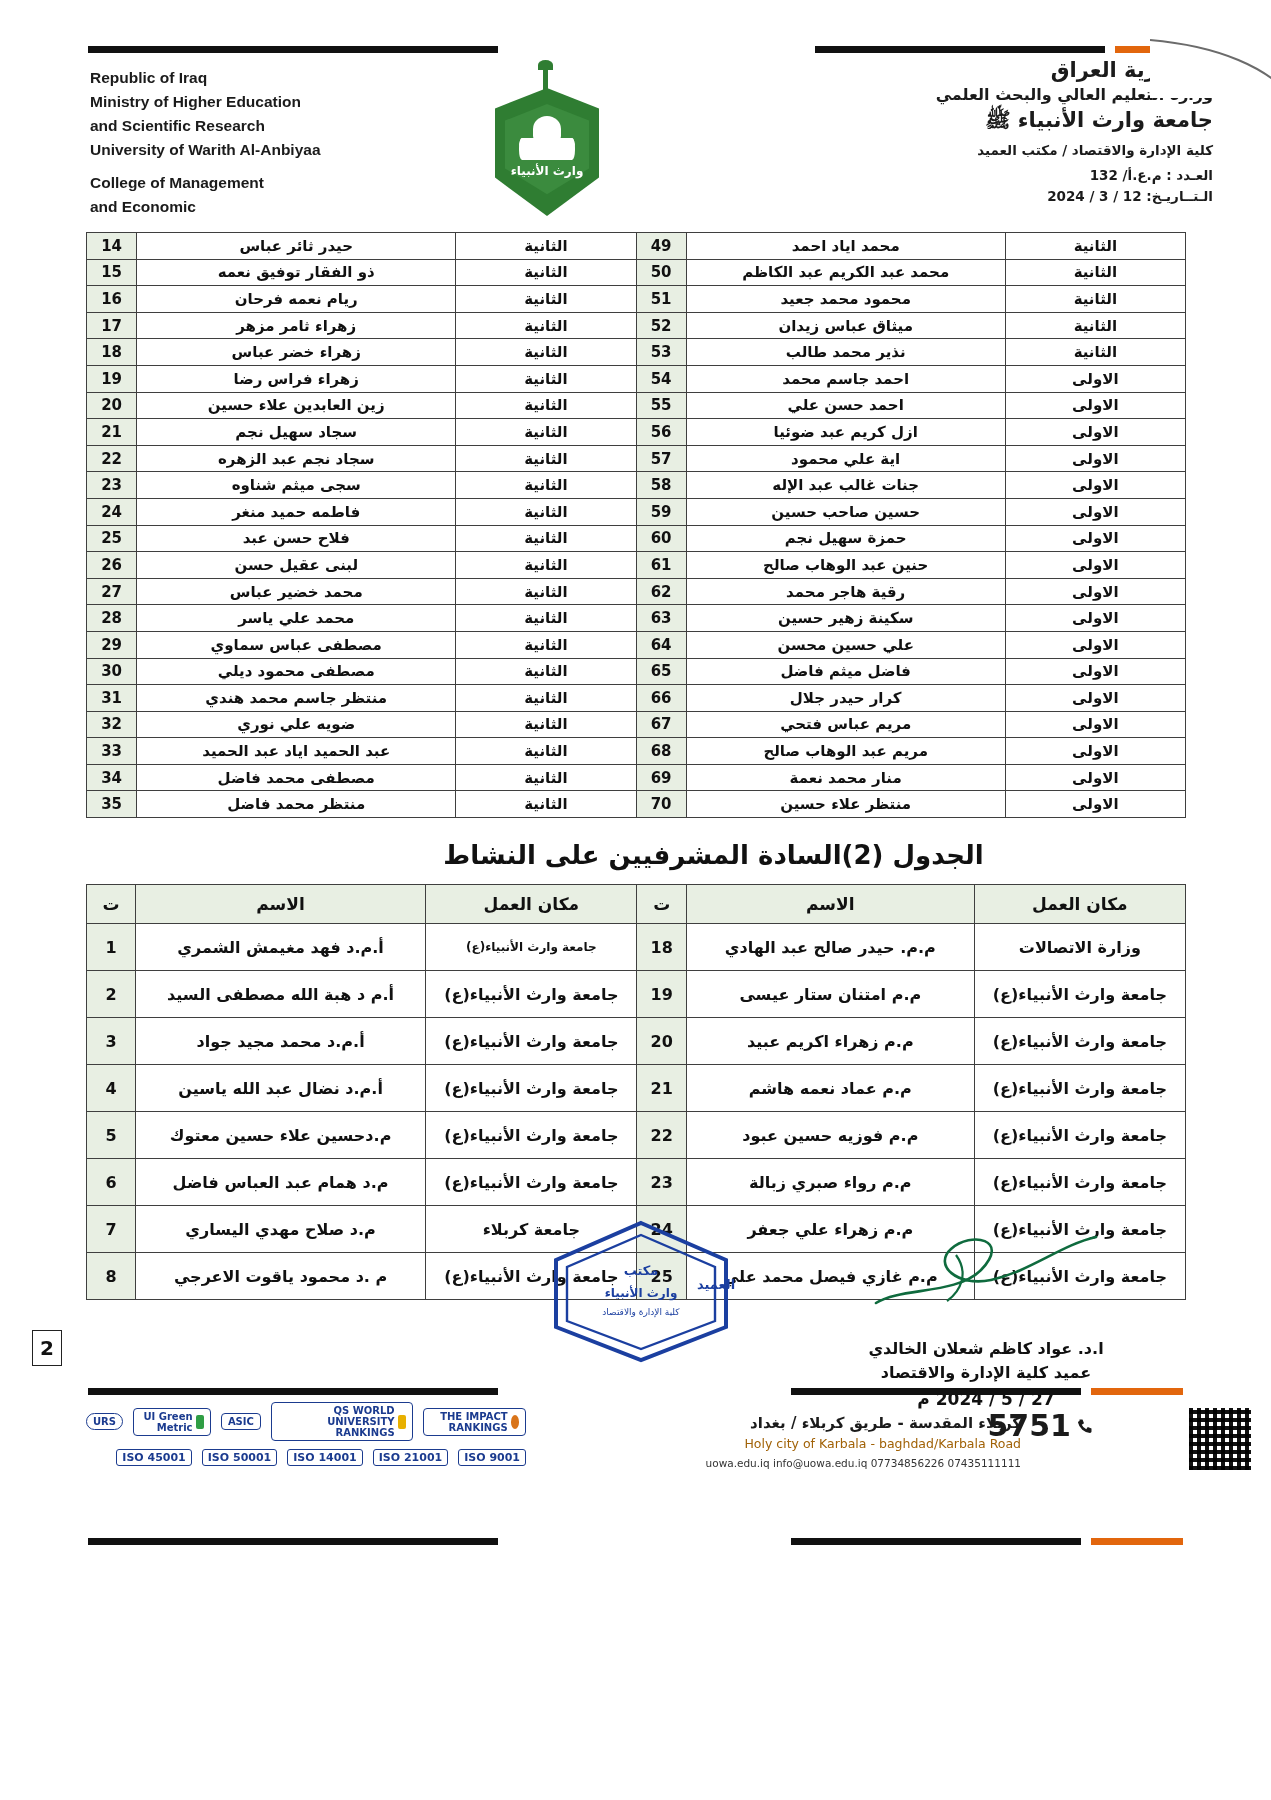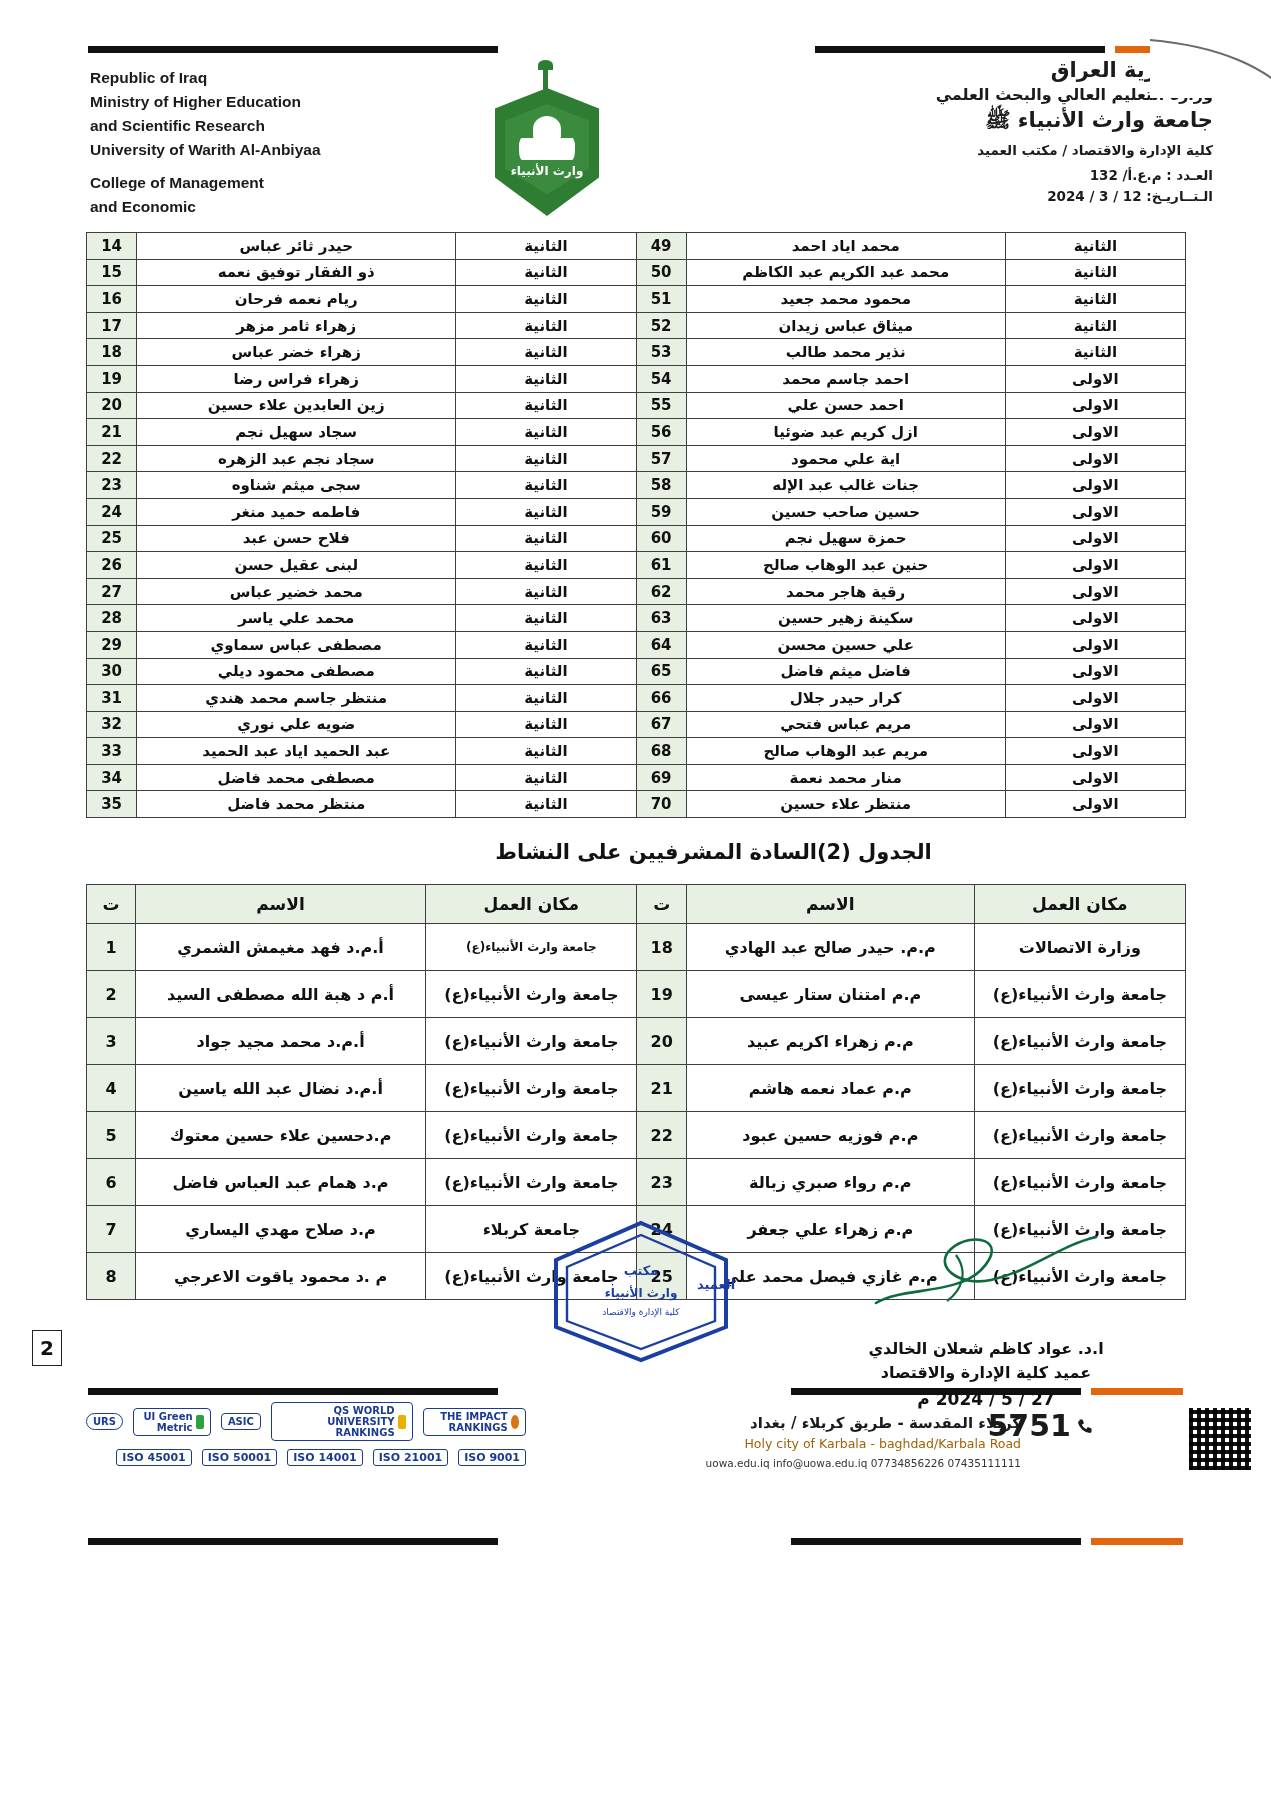--- a/index.html
+++ b/index.html
@@ -49,21 +49,21 @@
 
   
   table{border-collapse:collapse;}
   .tbl1{position:absolute;top:232px;right:85px;width:1100px;}
   .tbl1 td{border:1px solid #3f3f3f;height:25.6px;font-size:15px;font-weight:bold;text-align:center;padding:0 4px;}
   .c-num{width:38px;background:#e8efe3;font-size:14.5px;}
   .c-name{width:290px;background:#ffffff;}
   .c-stage{width:160px;background:#ffffff;}
 
   .sec-title{position:absolute;top:840px;right:0;width:1115px;text-align:center;
-     font-size:21px;font-weight:bold;color:#111;}
+     font-size:26px;font-weight:bold;color:#111;}
 
   .tbl2{position:absolute;top:884px;right:85px;width:1100px;}
   .tbl2 td,.tbl2 th{border:1px solid #3f3f3f;font-size:16px;font-weight:bold;text-align:center;padding:3px 6px;}
   .tbl2 th{background:#e8efe3;height:32px;font-size:17px;}
   .tbl2 td{height:40px;}
   .t2-t{width:38px;background:#e8efe3;font-size:15px;}
   .t2-name{width:300px;}
   .t2-place{width:212px;}
 
   

